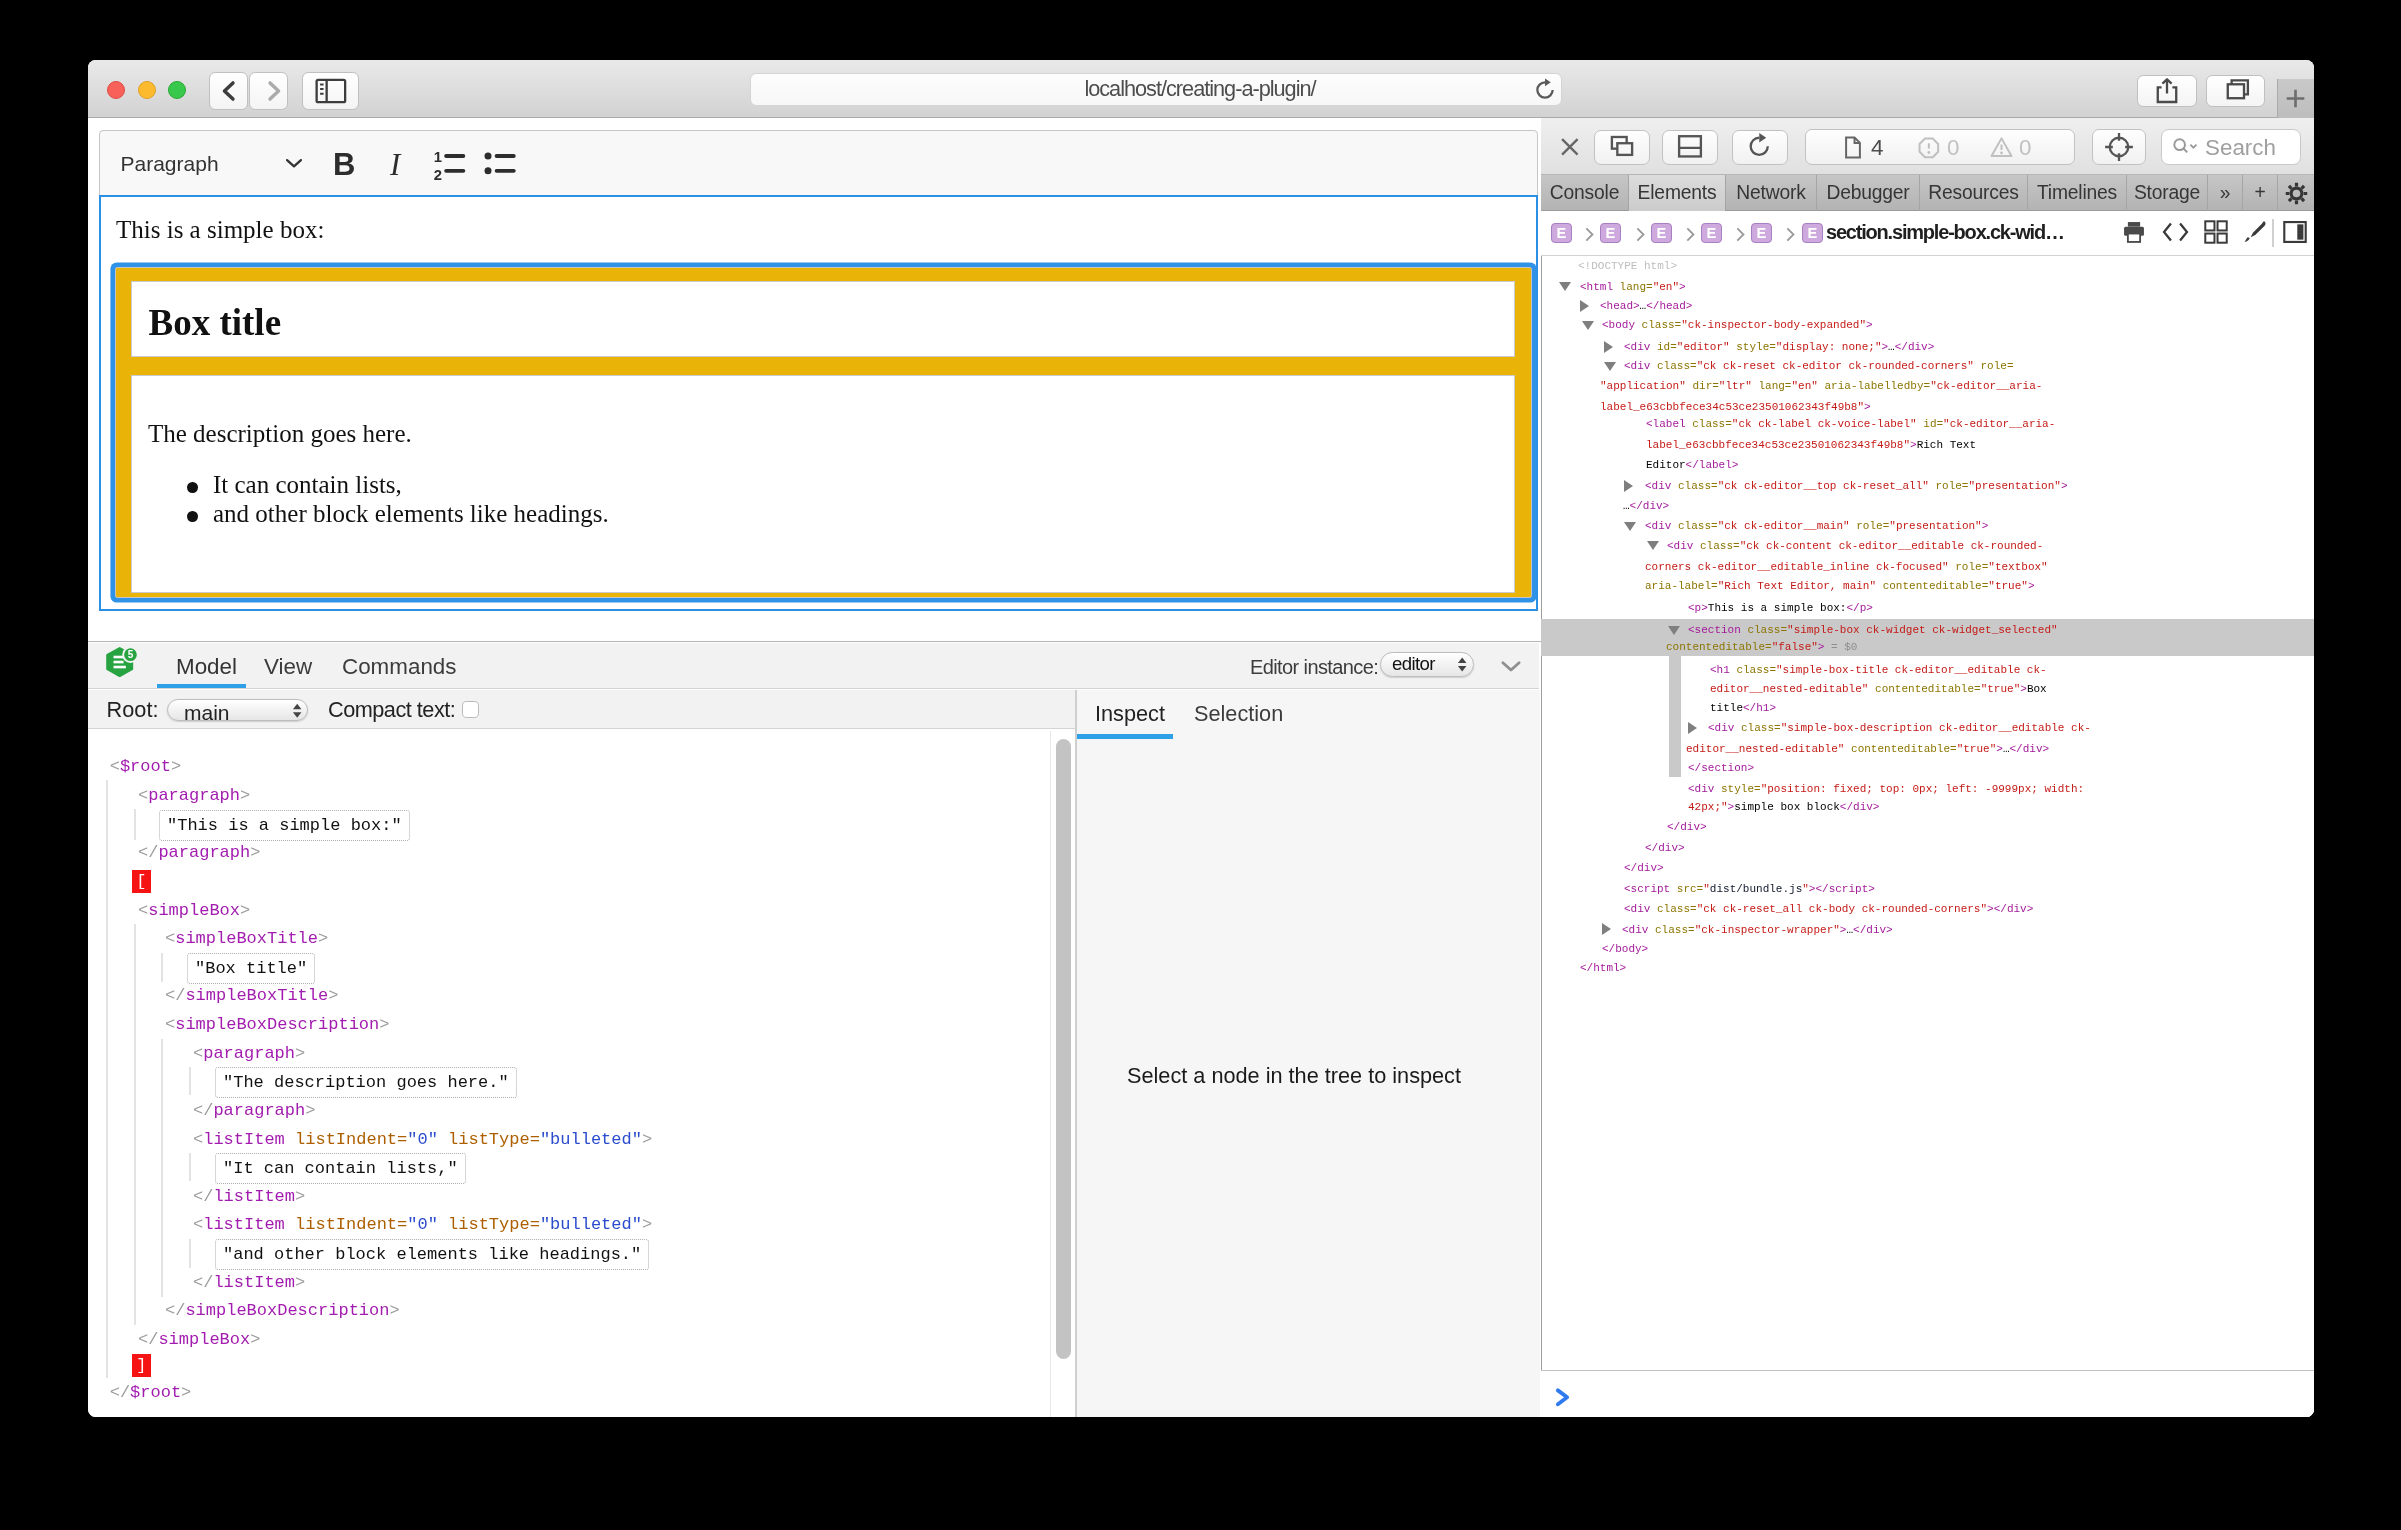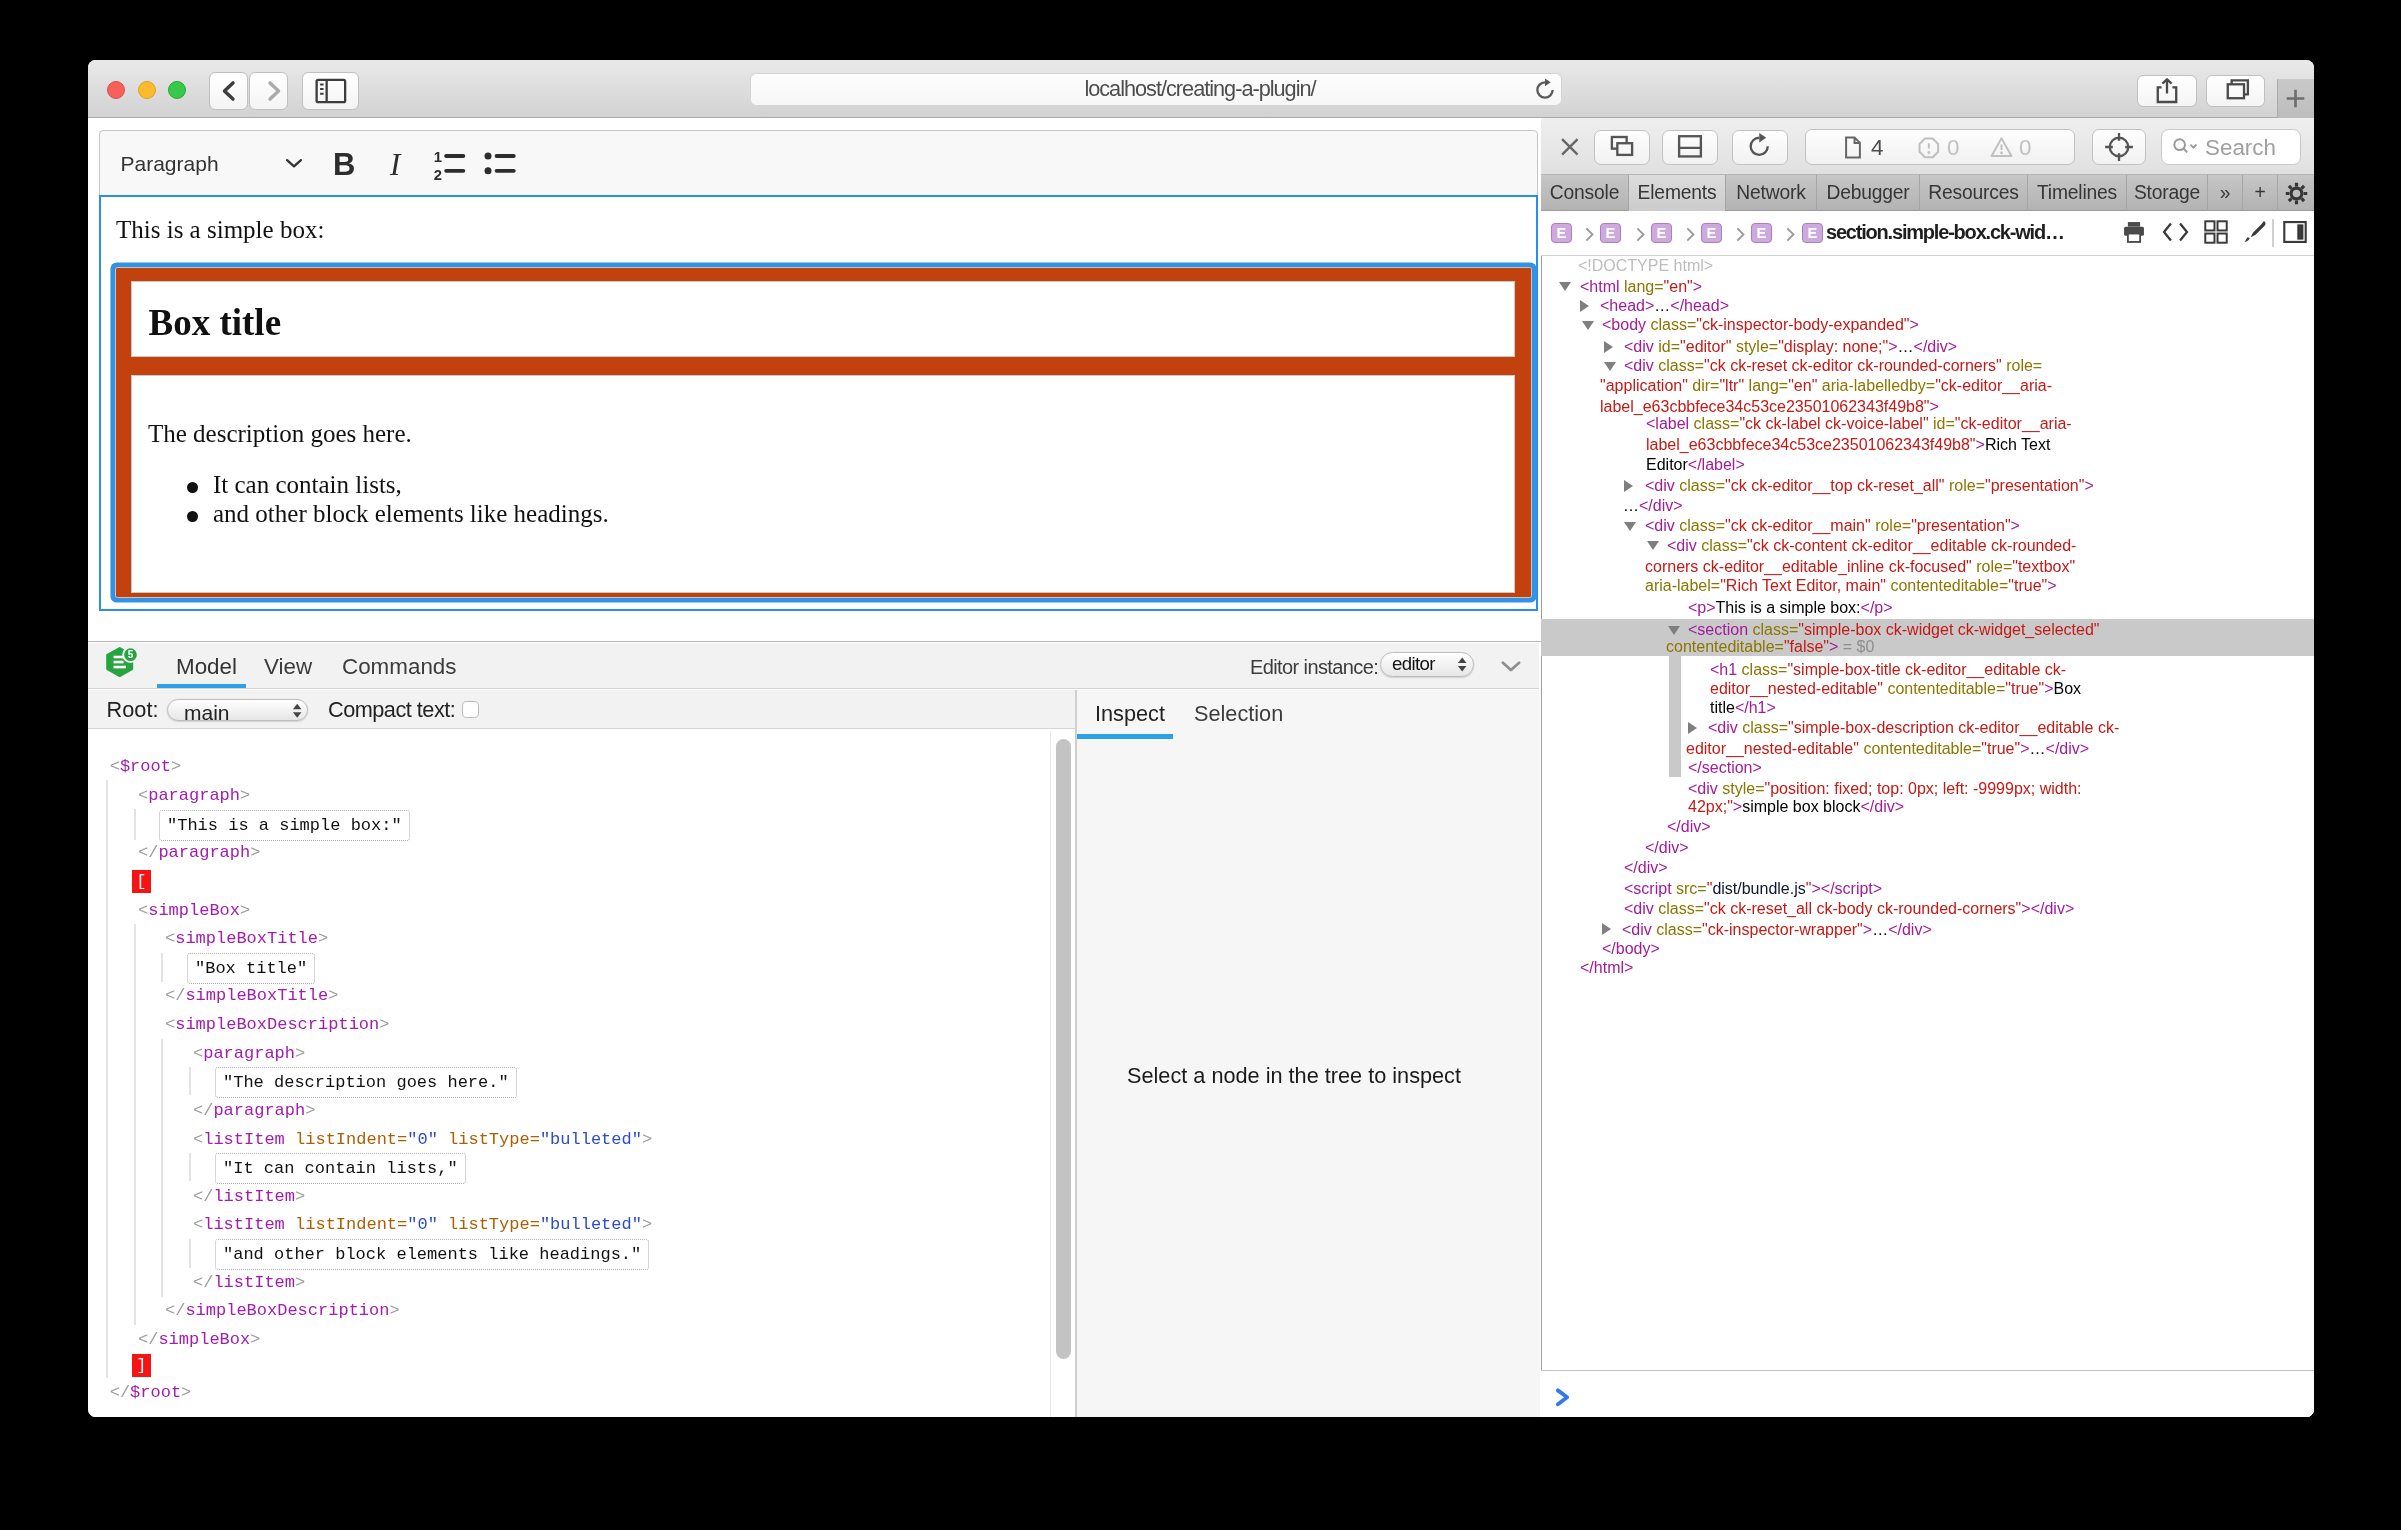--- a/index.html
+++ b/index.html
@@ -8,21 +8,21 @@
 
 #tbar{position:absolute;left:0;top:0;width:2226px;height:58px;background:linear-gradient(#e9e9e9,#d2d2d2);border-bottom:1.5px solid #a9a9a9}
 .light{position:absolute;top:21px;width:18px;height:18px;border-radius:50%}
 .tbtn{position:absolute;background:linear-gradient(#ffffff,#f4f4f4);border:1.5px solid #c0c0c0;border-radius:6.2px}
 #urlf{position:absolute;left:662px;top:13px;width:812px;height:32.5px;background:linear-gradient(#fdfdfd,#f7f7f7);border:1.5px solid #d4d4d4;border-radius:6.2px;color:#4d4d4d;font-size:21.7px;letter-spacing:-1px;text-align:center;text-indent:88px;line-height:30px}
 #plusarea{position:absolute;left:2189px;top:18.6px;width:37px;height:39px;background:linear-gradient(#c9c9c9,#bdbdbd);border-left:1.5px solid #ababab}
 
 #edtb{position:absolute;left:10.8px;top:70px;width:1439px;height:66px;background:#f8f8f8;border:1.5px solid #c6c6c6;border-bottom:none;border-radius:4.6px 4.6px 0 0}
 #edit{position:absolute;left:10.8px;top:135px;width:1439px;height:416px;background:#fff;border:2.3px solid #2b8fe4}
 .ser{font-family:"Liberation Serif",serif;color:#111}
-#widget{position:absolute;left:27px;top:207px;width:1417px;height:331px;background:#c2410c;border:1.5px solid #c5c5c5;border-radius:2.3px;box-shadow:0 0 0 4.6px #3193e8}
+#widget{position:absolute;left:27px;top:207px;width:1417px;height:331px;background:#eab308;border:1.5px solid #c5c5c5;border-radius:2.3px;box-shadow:0 0 0 4.6px #3193e8}
 .wbox{position:absolute;left:14.7px;width:1384px;background:#fff;border:1.5px solid #cacaca}
 
 #insp{position:absolute;left:0;top:581px;width:2226px;height:776px;border-top:1.5px solid #b5b5b5;background:#fff}
 .irow{position:absolute;left:0;width:1451px;background:#f2f2f2;border-bottom:1.5px solid #d4d4d4}
 .itab{position:absolute;font-size:22.4px;color:#3c3c3c}
 .uline{position:absolute;height:3.9px;background:#2da0e8}
 .sel{position:absolute;background:linear-gradient(#ffffff,#e6e6e6);border:1.5px solid #bdbdbd;border-radius:6.2px;box-shadow:0 0.8px 1.5px rgba(0,0,0,.18)}
 .ltline{position:absolute;font-size:17px;line-height:29px;height:29px;font-family:"Liberation Mono",monospace;white-space:pre}
 .lb{color:#9b9b9b}.lt{color:#a21caf}.la{color:#ad5f00}.lv{color:#2b4ccd}
 .q{display:inline-block;border:1.5px dotted #aeaeae;border-radius:3.1px;padding:0px 7px;color:#111;background:#fff}
@@ -30,21 +30,21 @@
 .guide{position:absolute;width:1.5px;background:#e3e3e3}
 
 #wi{position:absolute;left:1453px;top:58px;width:773px;height:1299px;background:#fff;border-left:1.5px solid #9e9e9e}
 #witb{position:absolute;left:1453px;top:58px;width:773px;height:57px;background:linear-gradient(#efefef,#e0e0e0);border-bottom:1.5px solid #b6b6b6}
 .wibtn{position:absolute;top:11.6px;height:35px;background:linear-gradient(#fefefe,#f1f1f1);border:1.5px solid #c2c2c2;border-radius:7px}
 #witabs{position:absolute;left:1453px;top:115px;width:773px;height:36px;background:linear-gradient(#c6c6c6,#b3b3b3);display:flex;border-bottom:0.8px solid #9b9b9b}
 .wtab{height:36px;border-right:1.5px solid #a5a5a5;font-size:19.3px;letter-spacing:-0.2px;color:#363636;display:flex;align-items:center;justify-content:center}
 .wtab.on{background:linear-gradient(#dcdcdc,#cbcbcb)}
 #crumb{position:absolute;left:1453px;top:151px;width:773px;height:45px;background:#fff;border-bottom:1.5px solid #d2d2d2}
 .ebadge{position:absolute;top:163px;width:21px;height:20px;background:#cda9dd;border:1.5px solid #a87fc0;border-radius:3.9px;color:#fff;font-size:14.7px;font-weight:bold;text-align:center;line-height:18px}
-.dtline{position:absolute;font-size:16px;line-height:20px;height:20px;font-family:Liberation Sans, sans-serif;white-space:pre}
+.dtline{position:absolute;font-size:11px;line-height:20px;height:20px;font-family:Liberation Mono, monospace;white-space:pre}
 .t{color:#a31a9b}.an{color:#8c7500}.av{color:#c41a16}.lk{color:#0f172a}.tx{color:#000}.gy{color:#bdbdbd}.eq{color:#8e8e8e}
 .tri{position:absolute;width:0;height:0}
 .tri.open{border-left:6.2px solid transparent;border-right:6.2px solid transparent;border-top:9.3px solid #7f7f7f}
 .tri.closed{border-top:6.2px solid transparent;border-bottom:6.2px solid transparent;border-left:9.3px solid #7f7f7f}
 svg{position:absolute;overflow:visible}
 </style></head><body>
 <div id="win">
 
 <div id="tbar"></div>
 <div class="light" style="left:18.6px;background:#f8605a;border:0.8px solid #dd4f46"></div>

